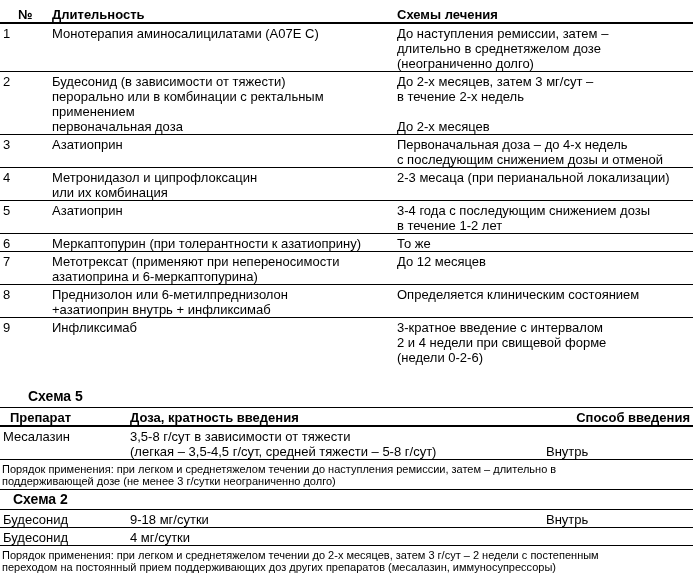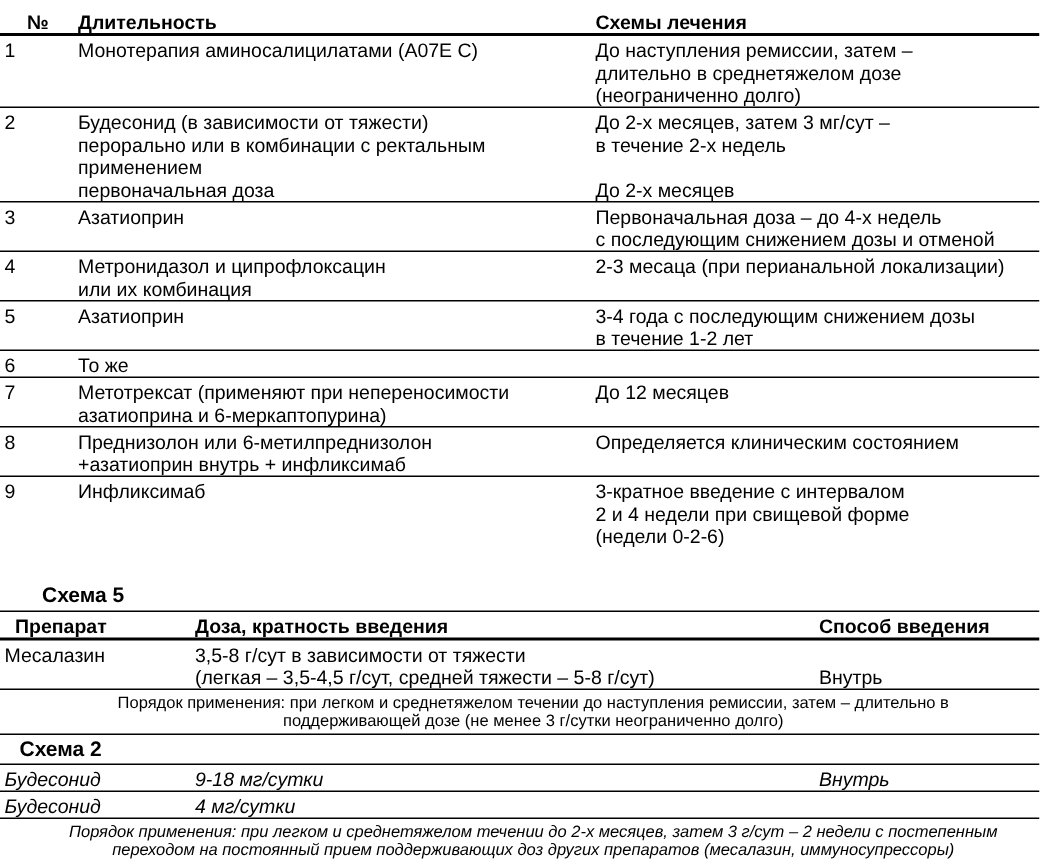--- a/index.html
+++ b/index.html
@@ -29,37 +29,36 @@
 
   
   .schema-title {
     font-weight: bold; font-size: 14px; line-height: 15px;
   }
   .title-1 { margin: 24px 0 0 0; padding: 0 0 3px 28px; }
   .title-2 { padding: 2px 0 2px 13px; border-bottom: 1px solid #000; }
 
   
   .t2 { width: 693px; border-top: 1px solid #000; }
-  .t2.no-top { border-top: none; font-style: italic; }
+  .t2.no-top { border-top: none; }
   .t2-row {
     display: grid;
     grid-template-columns: 130px 416px 1fr;
     border-bottom: 1px solid #000;
     padding: 2px 0 0 0;
   }
   .t2-row.header { font-weight: bold; border-bottom: 2px solid #000; }
   .t2-row.header .c-drug { padding-left: 10px; }
   .t2 .c-drug { padding-left: 3px; }
-  .t2-row.header .c-route { padding-right: 3px; }
+  .t2-row.header .c-route { text-align: right; padding-right: 3px; }
   .note {
     font-size: 11px; line-height: 12px;
-    padding: 3px 0 2px 18px;
+    padding: 3px 0 2px 2px;
     white-space: pre-line;
     border-bottom: 1px solid #000;
-    text-align: center;
   }
   .note.last { border-bottom: none; }
 </style>
 </head>
 <body>
 
 <div class="t1">
   <div class="t1-row header">
     <div class="cell c-num">№</div>
     <div class="cell c-duration">Длительность</div>
@@ -102,20 +101,21 @@
 
   <div class="t1-row">
     <div class="cell c-num">5</div>
     <div class="cell c-scheme">Азатиоприн</div>
     <div class="cell c-duration">3-4 года с последующим снижением дозы
 в течение 1-2 лет</div>
   </div>
 
   <div class="t1-row">
     <div class="cell c-num">6</div>
+    <div class="cell c-scheme">Меркаптопурин (при толерантности к азатиоприну)</div>
     <div class="cell c-duration">То же</div>
   </div>
 
   <div class="t1-row">
     <div class="cell c-num">7</div>
     <div class="cell c-scheme">Метотрексат (применяют при непереносимости
 азатиоприна и 6-меркаптопурина)</div>
     <div class="cell c-duration">До 12 месяцев</div>
   </div>
 

